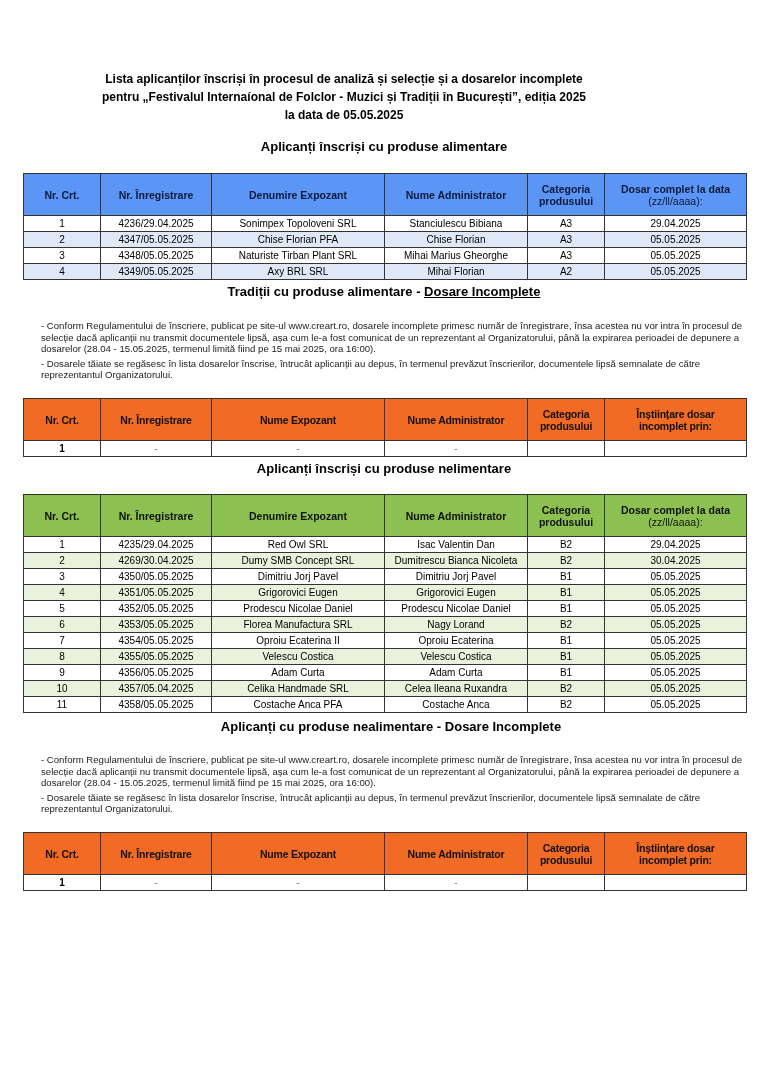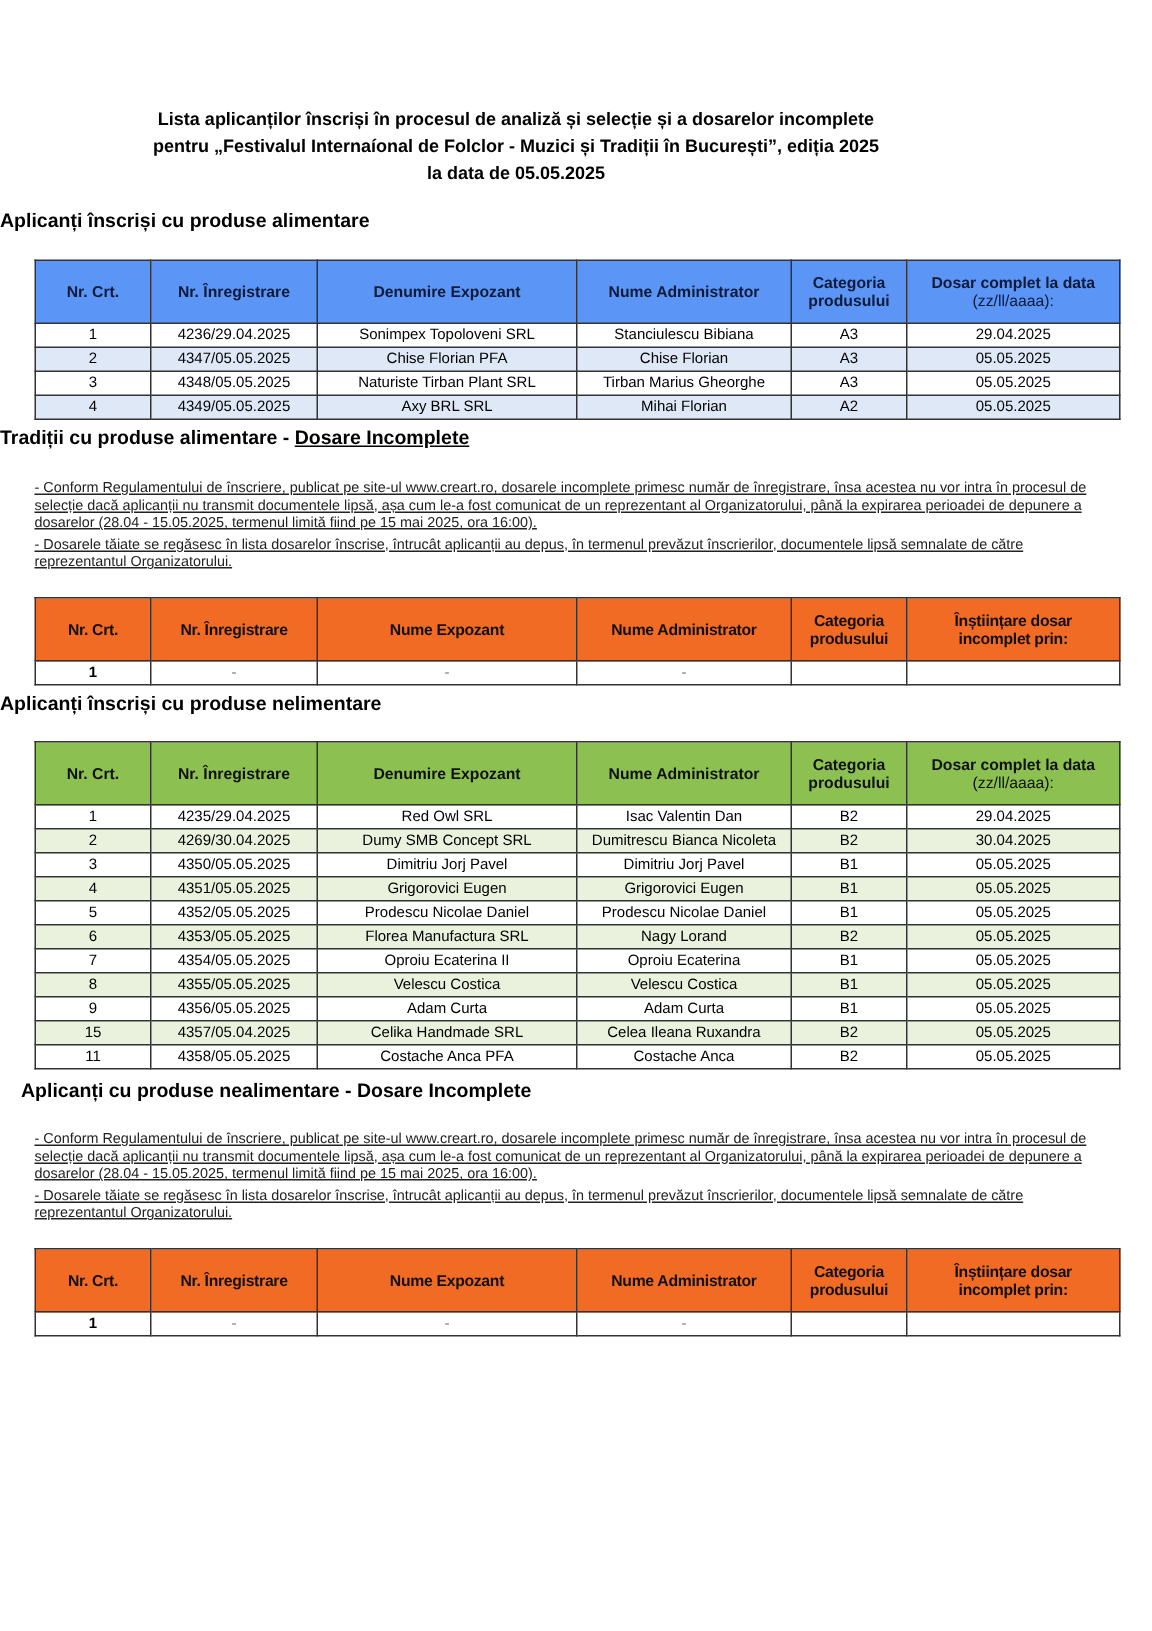--- a/index.html
+++ b/index.html
@@ -1,38 +1,38 @@
 <!DOCTYPE html>
 <html><head>
 <meta charset="utf-8">
 <style>
   * { box-sizing: border-box; margin: 0; padding: 0; }
   html, body { width: 768px; height: 1087px; background: #ffffff; }
   body { font-family: "Liberation Sans", sans-serif; color: #000; position: relative; }
 
   .title-block { position: absolute; top: 70px; left: 0; width: 688px; text-align: center; font-weight: bold; font-size: 12px; line-height: 18px; }
 
-  .section-heading { position: absolute; left: 0; width: 768px; text-align: left; font-weight: bold; font-size: 13px; }
+  .section-heading { position: absolute; left: 0; width: 768px; text-align: center; font-weight: bold; font-size: 13px; }
   .section-heading u { text-decoration: underline; }
 
   table.data { position: absolute; left: 23px; width: 723px; border-collapse: collapse; font-size: 10px; table-layout: fixed; }
   table.data th, table.data td { border: 1px solid #333; text-align: center; vertical-align: middle; }
   table.data th { font-weight: bold; font-size: 10.5px; line-height: 12px; height: 42px; }
   table.data td { height: 16px; line-height: 14px; }
 
   table.blue th { background: #5b95f5; color: #0e1a3a; }
   table.blue tr:nth-child(even) td { background: #dfe8f7; }
   table.green th { background: #8cc152; color: #111; }
   table.green tr:nth-child(even) td { background: #eaf1dd; }
   table.orange th { background: #f26b24; color: #111; font-family: "Liberation Sans", sans-serif; letter-spacing: -0.2px; }
   table.orange td { font-size: 10px; }
   table.orange td.nr { font-weight: bold; }
   table.orange td.dash { color: #777; }
 
-  .notes { position: absolute; left: 23px; width: 723px; font-size: 9.6px; line-height: 11.5px; color: #222; text-decoration: underline; }
+  .notes { position: absolute; left: 41px; width: 723px; font-size: 9.6px; line-height: 11.5px; color: #222; }
   .notes p { margin-bottom: 3px; }
 
   col.c1 { width: 77px; } col.c2 { width: 111px; } col.c3 { width: 173px; }
   col.c4 { width: 143px; } col.c5 { width: 77px; } col.c6 { width: 142px; }
 </style>
 </head>
 <body>
 
 <div class="title-block">
   <div>Lista aplicanților înscriși în procesul de analiză și selecție și a dosarelor incomplete</div>
@@ -75,21 +75,21 @@
         <td>4347/05.05.2025</td>
         <td>Chise Florian PFA</td>
         <td>Chise Florian</td>
         <td>A3</td>
         <td>05.05.2025</td>
       </tr>
       <tr>
         <td>3</td>
         <td>4348/05.05.2025</td>
         <td>Naturiste Tirban Plant SRL</td>
-        <td>Tirban Marius Gheorghe</td>
+        <td>Mihai Marius Gheorghe</td>
         <td>A3</td>
         <td>05.05.2025</td>
       </tr>
       <tr>
         <td>4</td>
         <td>4349/05.05.2025</td>
         <td>Axy BRL SRL</td>
         <td>Mihai Florian</td>
         <td>A2</td>
         <td>05.05.2025</td>
@@ -225,21 +225,21 @@
       </tr>
       <tr>
         <td>9</td>
         <td>4356/05.05.2025</td>
         <td>Adam Curta</td>
         <td>Adam Curta</td>
         <td>B1</td>
         <td>05.05.2025</td>
       </tr>
       <tr>
-        <td>15</td>
+        <td>10</td>
         <td>4357/05.04.2025</td>
         <td>Celika Handmade SRL</td>
         <td>Celea Ileana Ruxandra</td>
         <td>B2</td>
         <td>05.05.2025</td>
       </tr>
       <tr>
         <td>11</td>
         <td>4358/05.05.2025</td>
         <td>Costache Anca PFA</td>

